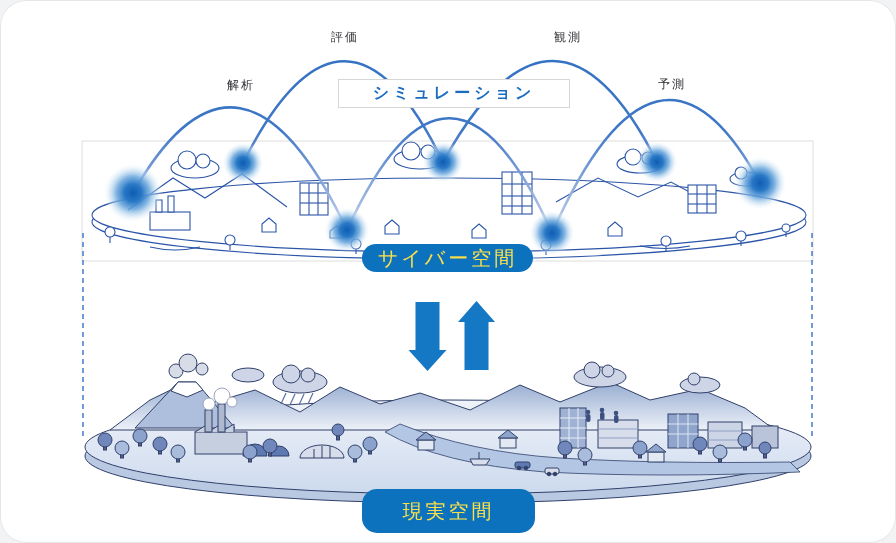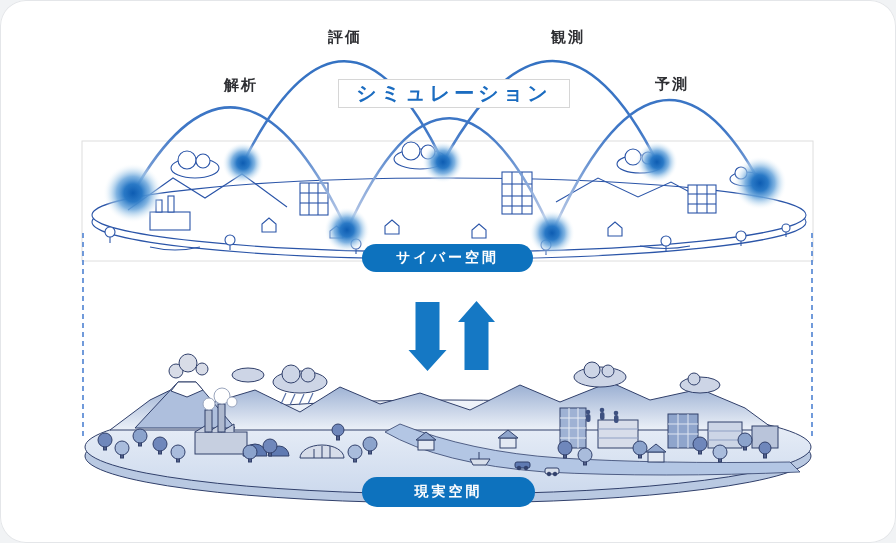--- a/index.html
+++ b/index.html
@@ -1,29 +1,29 @@
 <!DOCTYPE html>
 <html><head>
 <meta charset="utf-8">
 <style>
   html,body{margin:0;padding:0;background:#f1f3f5;width:896px;height:543px;overflow:hidden;
             font-family:"Liberation Sans","DejaVu Sans",sans-serif;}
   .card{position:absolute;left:0;top:0;width:896px;height:543px;background:#ffffff;
         border-radius:26px;box-shadow:0 0 0 1px #e4e6e9 inset;overflow:hidden;}
   svg{position:absolute;left:0;top:0;}
-  .proc-label{position:absolute;transform:translate(-50%,-50%);font-size:15px;font-weight:bold;
+  .proc-label{position:absolute;transform:translate(-50%,-50%);font-size:12px;font-weight:normal;
               color:#2e2f33;letter-spacing:2px;white-space:nowrap;}
   .sim-box{position:absolute;left:338px;top:79px;width:230px;height:27px;background:#ffffff;
            border:1px solid #d6d6d6;display:flex;align-items:center;justify-content:center;}
-  .sim-box span{font-size:20px;font-weight:bold;color:#1b6cc0;letter-spacing:4px;white-space:nowrap;}
+  .sim-box span{font-size:16px;font-weight:bold;color:#1b6cc0;letter-spacing:4px;white-space:nowrap;}
   .pill{position:absolute;background:#0d72be;border-radius:15px;display:flex;align-items:center;
         justify-content:center;}
-  .pill span{color:#ffffff;font-weight:bold;font-size:14px;letter-spacing:3px;white-space:nowrap;}
+  .pill span{color:#fde047;font-weight:normal;font-size:20px;letter-spacing:3px;white-space:nowrap;}
   .pill.cyber{left:362px;top:244px;width:171px;height:28px;}
-  .pill.real{left:362px;top:477px;width:173px;height:30px;}
+  .pill.real{left:362px;top:489px;width:173px;height:44px;}
 </style>
 </head>
 <body>
 
 <div class="card">
 
 <svg width="896" height="543" viewBox="0 0 896 543">
   <defs>
     <radialGradient id="glow">
       <stop offset="0" stop-color="#0d5cb2"></stop>

